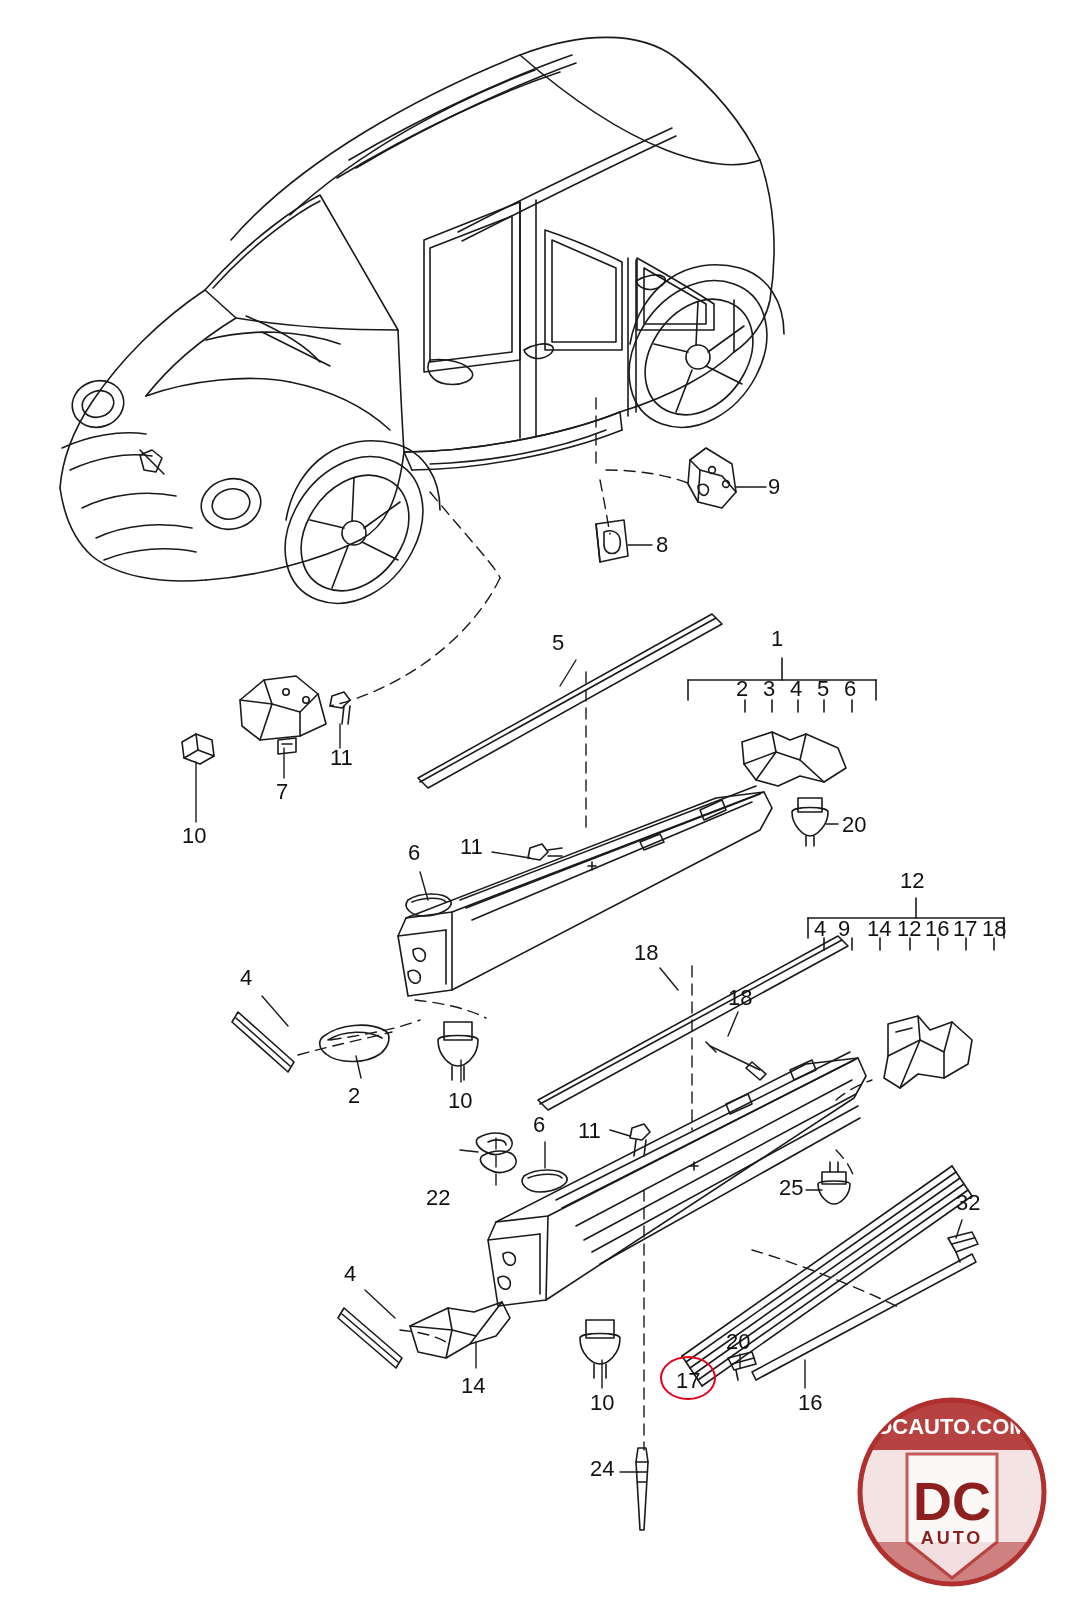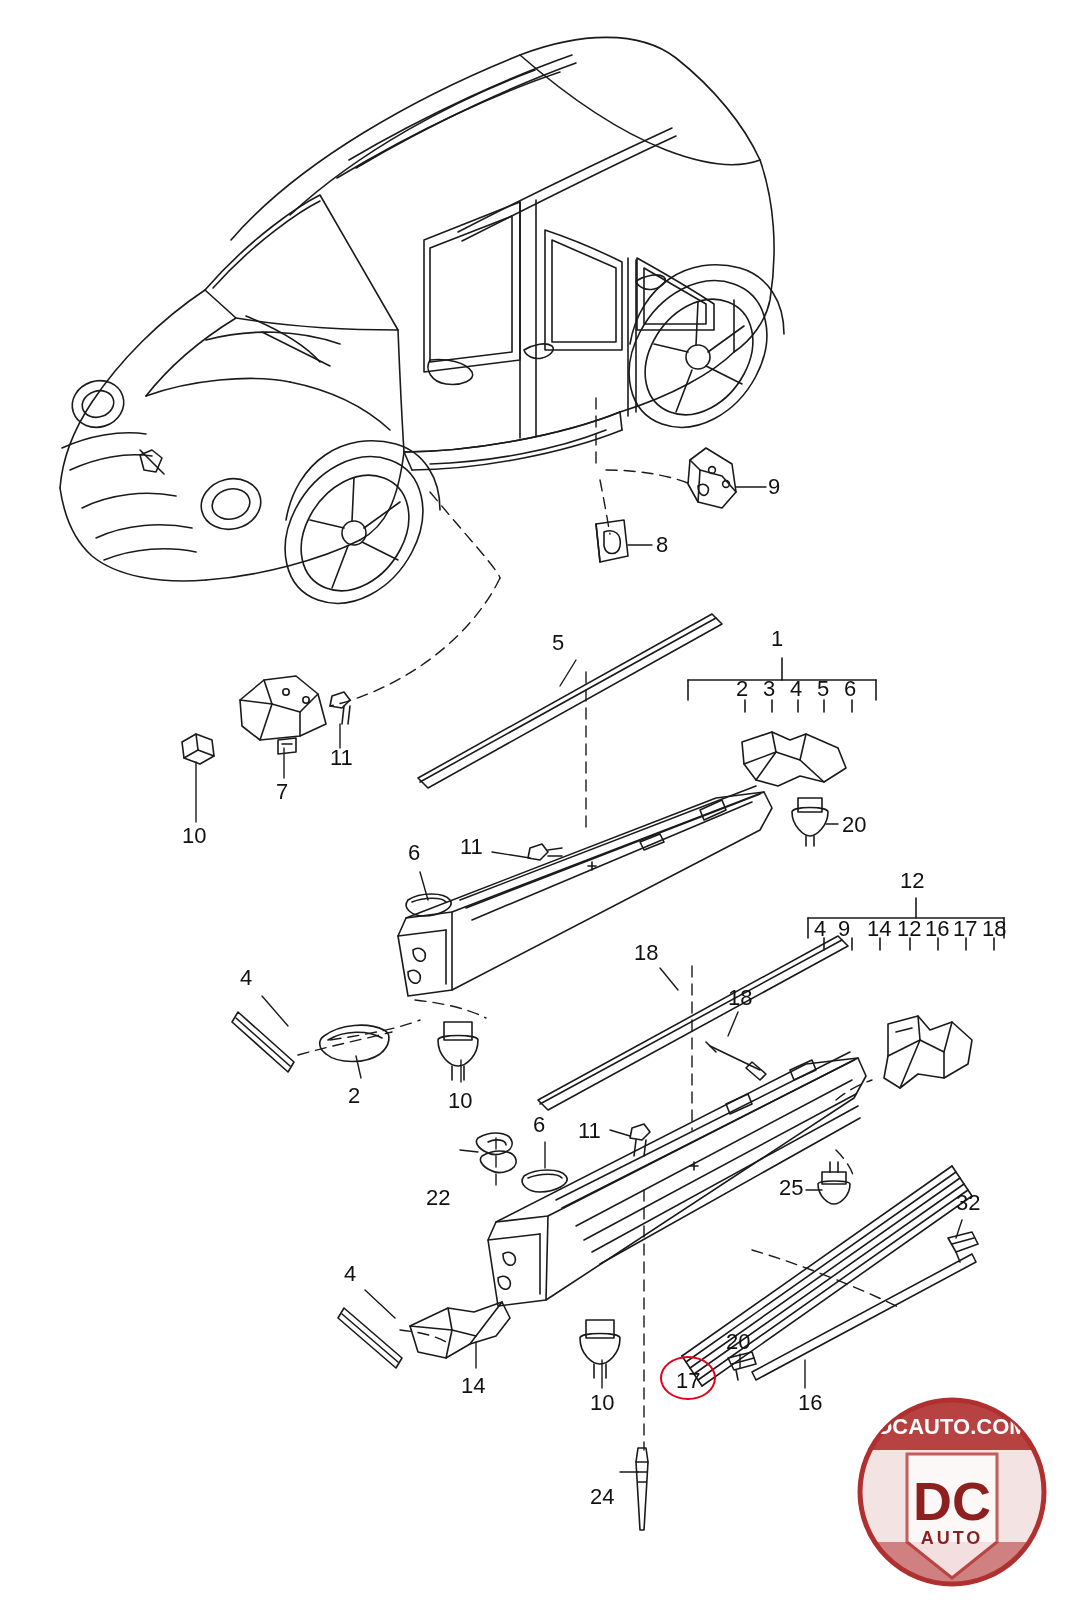--- a/index.html
+++ b/index.html
@@ -457,21 +457,21 @@
 
   <div class="num" style="left:779px;top:1175px;">25</div>
   <div class="num" style="left:956px;top:1190px;">32</div>
 
   <div class="num" style="left:344px;top:1261px;">4</div>
   <div class="num" style="left:461px;top:1373px;">14</div>
   <div class="num" style="left:726px;top:1329px;">20</div>
   <div class="num" style="left:676px;top:1368px;">17</div>
   <div class="num" style="left:590px;top:1390px;">10</div>
   <div class="num" style="left:798px;top:1390px;">16</div>
-  <div class="num" style="left:590px;top:1456px;margin-top:28px;">24</div>
+  <div class="num" style="left:590px;top:1456px;">24</div>
 
   <div class="circled" style="left:660px;top:1356px;"></div>
 
   <svg id="wm" viewBox="0 0 210 200">
     <defs>
       <clipPath id="wmclip">
           <circle cx="105" cy="100" r="92"></circle>
         </clipPath>
     </defs>
     <circle cx="105" cy="100" r="92" fill="#f2dede" opacity="0.85"></circle>

